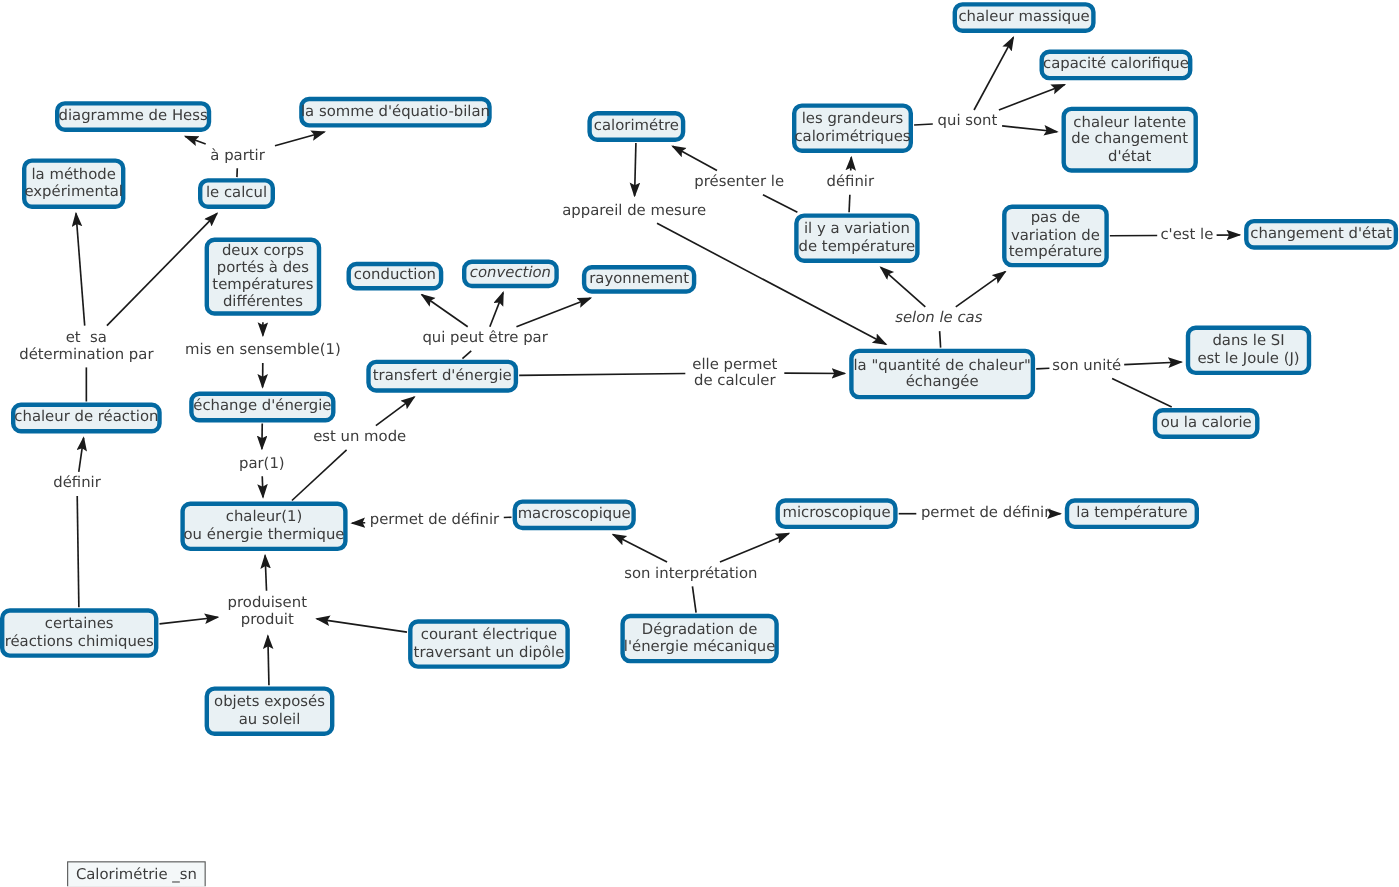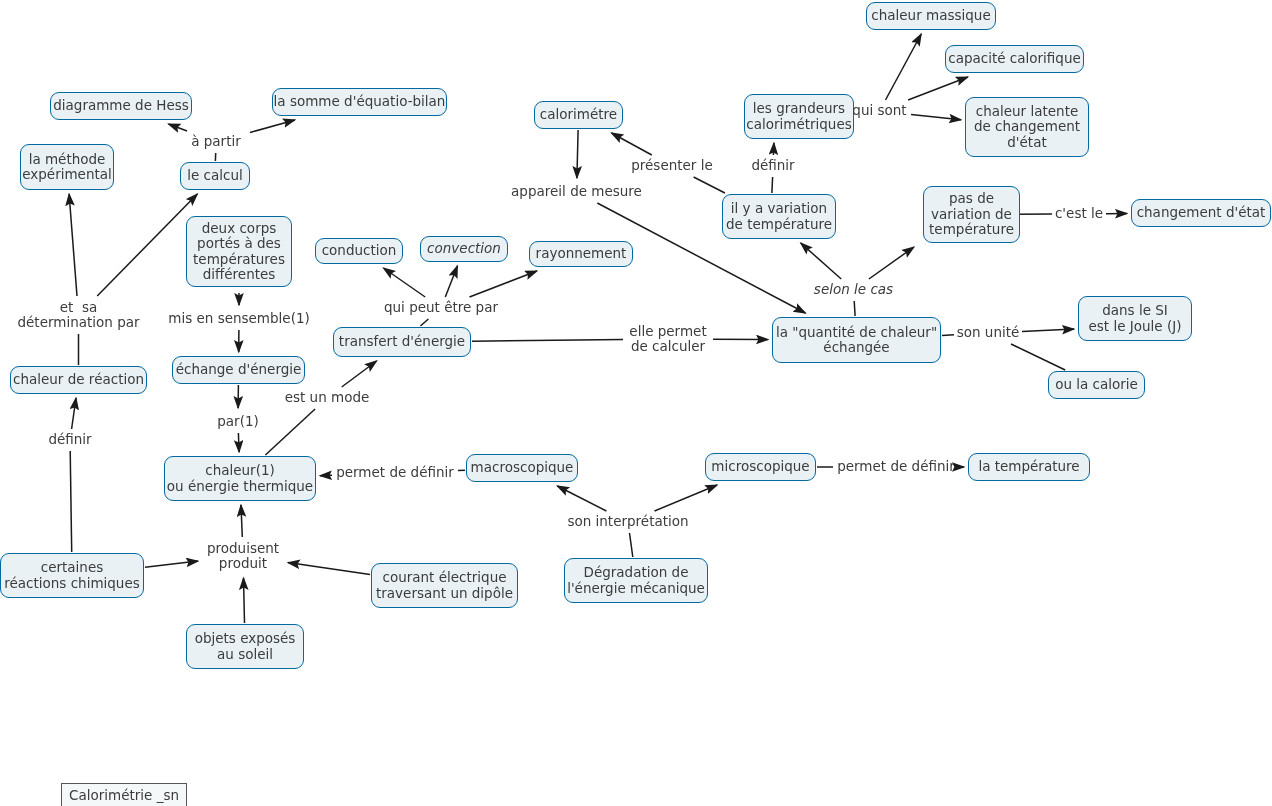--- a/index.html
+++ b/index.html
@@ -24,21 +24,21 @@
     left: 0;
     top: 0;
     width: 1272px;
     height: 806px;
     pointer-events: none;
   }
   .node {
     position: absolute;
     box-sizing: border-box;
     background: #e9f1f4;
-    border: 1px solid #0369a1;
+    border: 4px solid #0369a1;
     border-radius: 9px;
     display: flex;
     align-items: center;
     justify-content: center;
     text-align: center;
     font-size: 13.5px;
     line-height: 15.5px;
     color: #3c3c3c;
     padding: 2px 8px;
     white-space: pre;
@@ -159,30 +159,30 @@
       <div class="node" style="left: 186px; top: 624px; width: 118px; height: 45px;">objets exposés
 au soleil</div>
       <div class="node" style="left: 371px; top: 563px; width: 147px; height: 45px;">courant électrique
 traversant un dipôle</div>
       <div class="node" style="left: 466px; top: 454px; width: 112px; height: 28px;">macroscopique</div>
       <div class="node" style="left: 705px; top: 453px; width: 111px; height: 28px;">microscopique</div>
       <div class="node" style="left: 968px; top: 453px; width: 122px; height: 28px;">la température</div>
       <div class="node" style="left: 564px; top: 558px; width: 144px; height: 45px;">Dégradation de
 l'énergie mécanique</div>
       <div class="node" style="left: 534px; top: 101px; width: 89px; height: 28px;">calorimétre</div>
-      <div class="node" style="left: 720px; top: 94px; width: 110px; height: 45px; margin-left: 24px;">les grandeurs
+      <div class="node" style="left: 720px; top: 94px; width: 110px; height: 45px;">les grandeurs
 calorimétriques</div>
       <div class="node" style="left: 714px; top: 194px; width: 114px; height: 45px; margin-left: 8px;">il y a variation
 de température</div>
       <div class="node" style="left: 866px; top: 2px; width: 130px; height: 28px;">chaleur massique</div>
       <div class="node" style="left: 945px; top: 45px; width: 139px; height: 28px;">capacité calorifique</div>
       <div class="node" style="left: 965px; top: 97px; width: 124px; height: 60px;">chaleur latente
 de changement
 d'état</div>
-      <div class="node" style="left: 911px; top: 186px; width: 97px; height: 57px; margin-left: 12px;">pas de
+      <div class="node" style="left: 911px; top: 186px; width: 97px; height: 57px;">pas de
 variation de
 température</div>
       <div class="node" style="left: 1131px; top: 199px; width: 140px; height: 28px;">changement d'état</div>
       <div class="node" style="left: 772px; top: 317px; width: 169px; height: 46px;">la "quantité de chaleur"
 échangée</div>
       <div class="node" style="left: 1078px; top: 296px; width: 114px; height: 45px;">dans le SI
 est le Joule (J)</div>
       <div class="node" style="left: 1048px; top: 371px; width: 97px; height: 28px;">ou la calorie</div>
     </div>
   <div id="linklabel-layer">

